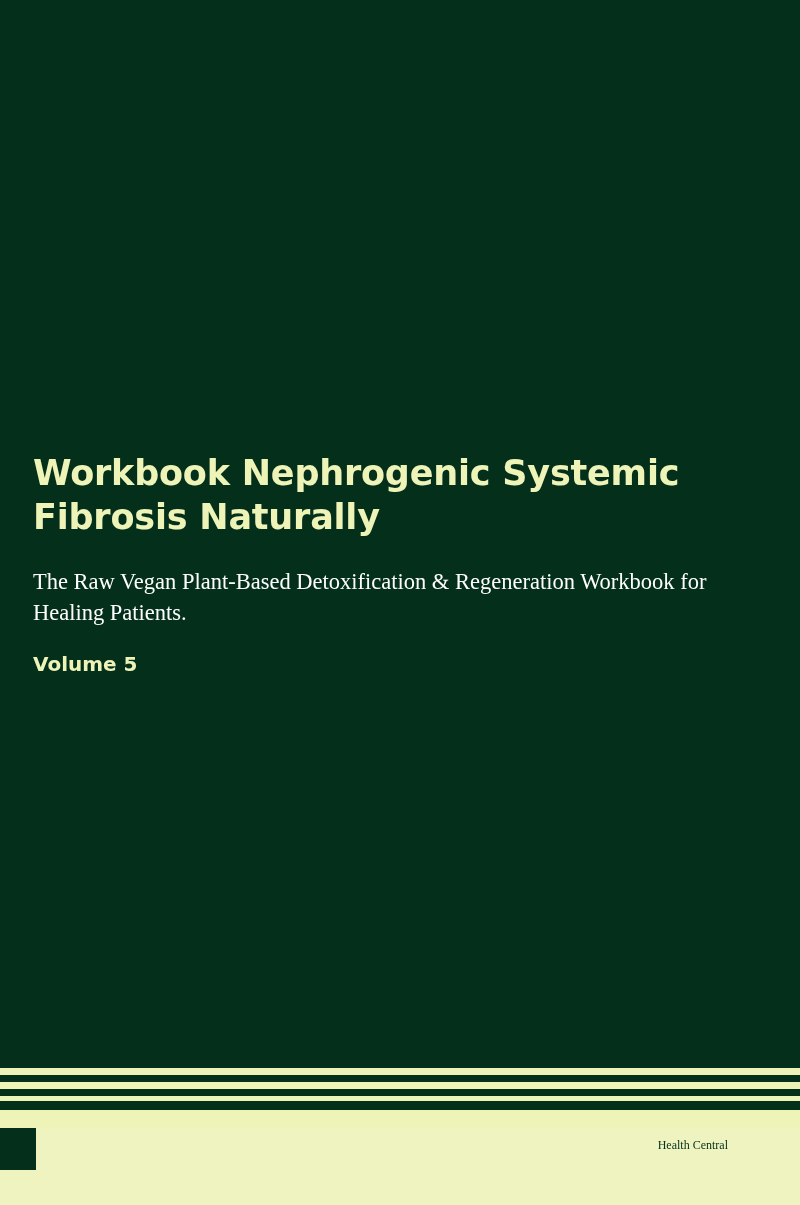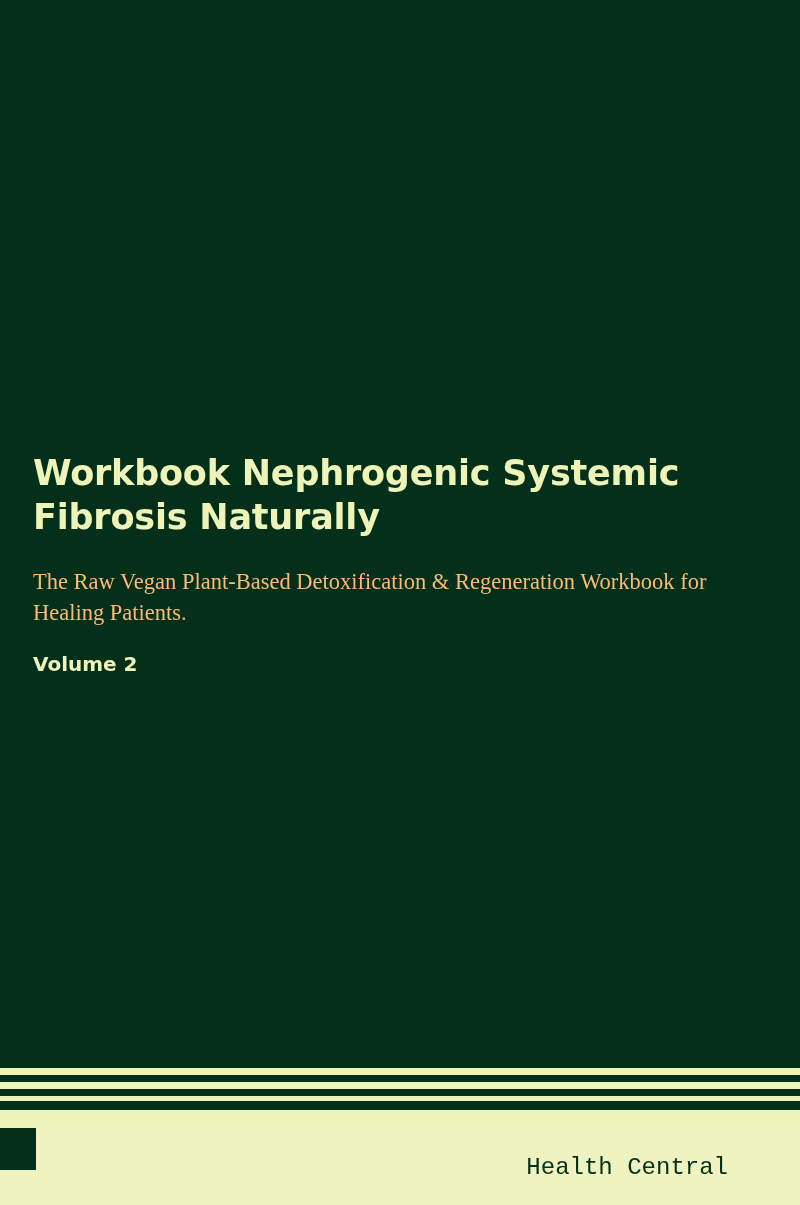--- a/index.html
+++ b/index.html
@@ -40,21 +40,21 @@
     font-size: 35px;
     line-height: 1.25;
     color: #eef3b8;
     letter-spacing: -0.2px;
     margin: 0;
   }
   .book-subtitle {
     font-family: "Liberation Serif", serif;
     font-size: 22.5px;
     line-height: 1.38;
-    color: #fdba74;
+    color: #ffffff;
     margin: 26px 0 0 0;
   }
   .book-volume {
     font-family: "DejaVu Sans", sans-serif;
     font-weight: bold;
     font-size: 20px;
     color: #eef3b8;
     margin: 24px 0 0 0;
   }
   
@@ -87,36 +87,36 @@
     position: absolute;
     left: 0;
     top: 0;
     width: 36px;
     height: 42px;
     background: #04301b;
   }
   .footer-brand {
     position: absolute;
     right: 72px;
-    top: 26px;
-    font-family: Liberation Mono, monospace;
-    font-size: 24px;
+    top: 10px;
+    font-family: Liberation Serif, serif;
+    font-size: 12px;
     color: #04301b;
   }
 </style>
 </head>
 <body>
 
 <div class="cover">
   <div class="cover-inner"></div>
 
   <div class="title-block">
     <h1 class="book-title">Workbook Nephrogenic Systemic Fibrosis Naturally</h1>
     <p class="book-subtitle">The Raw Vegan Plant-Based Detoxification &amp; Regeneration Workbook for Healing Patients.</p>
-    <p class="book-volume">Volume 2</p>
+    <p class="book-volume">Volume 5</p>
   </div>
 
   <div class="stripes">
     <div class="stripe s1"></div>
     <div class="stripe s2"></div>
     <div class="stripe s3"></div>
     <div class="stripe s4"></div>
   </div>
 
   <div class="footer-bar">

